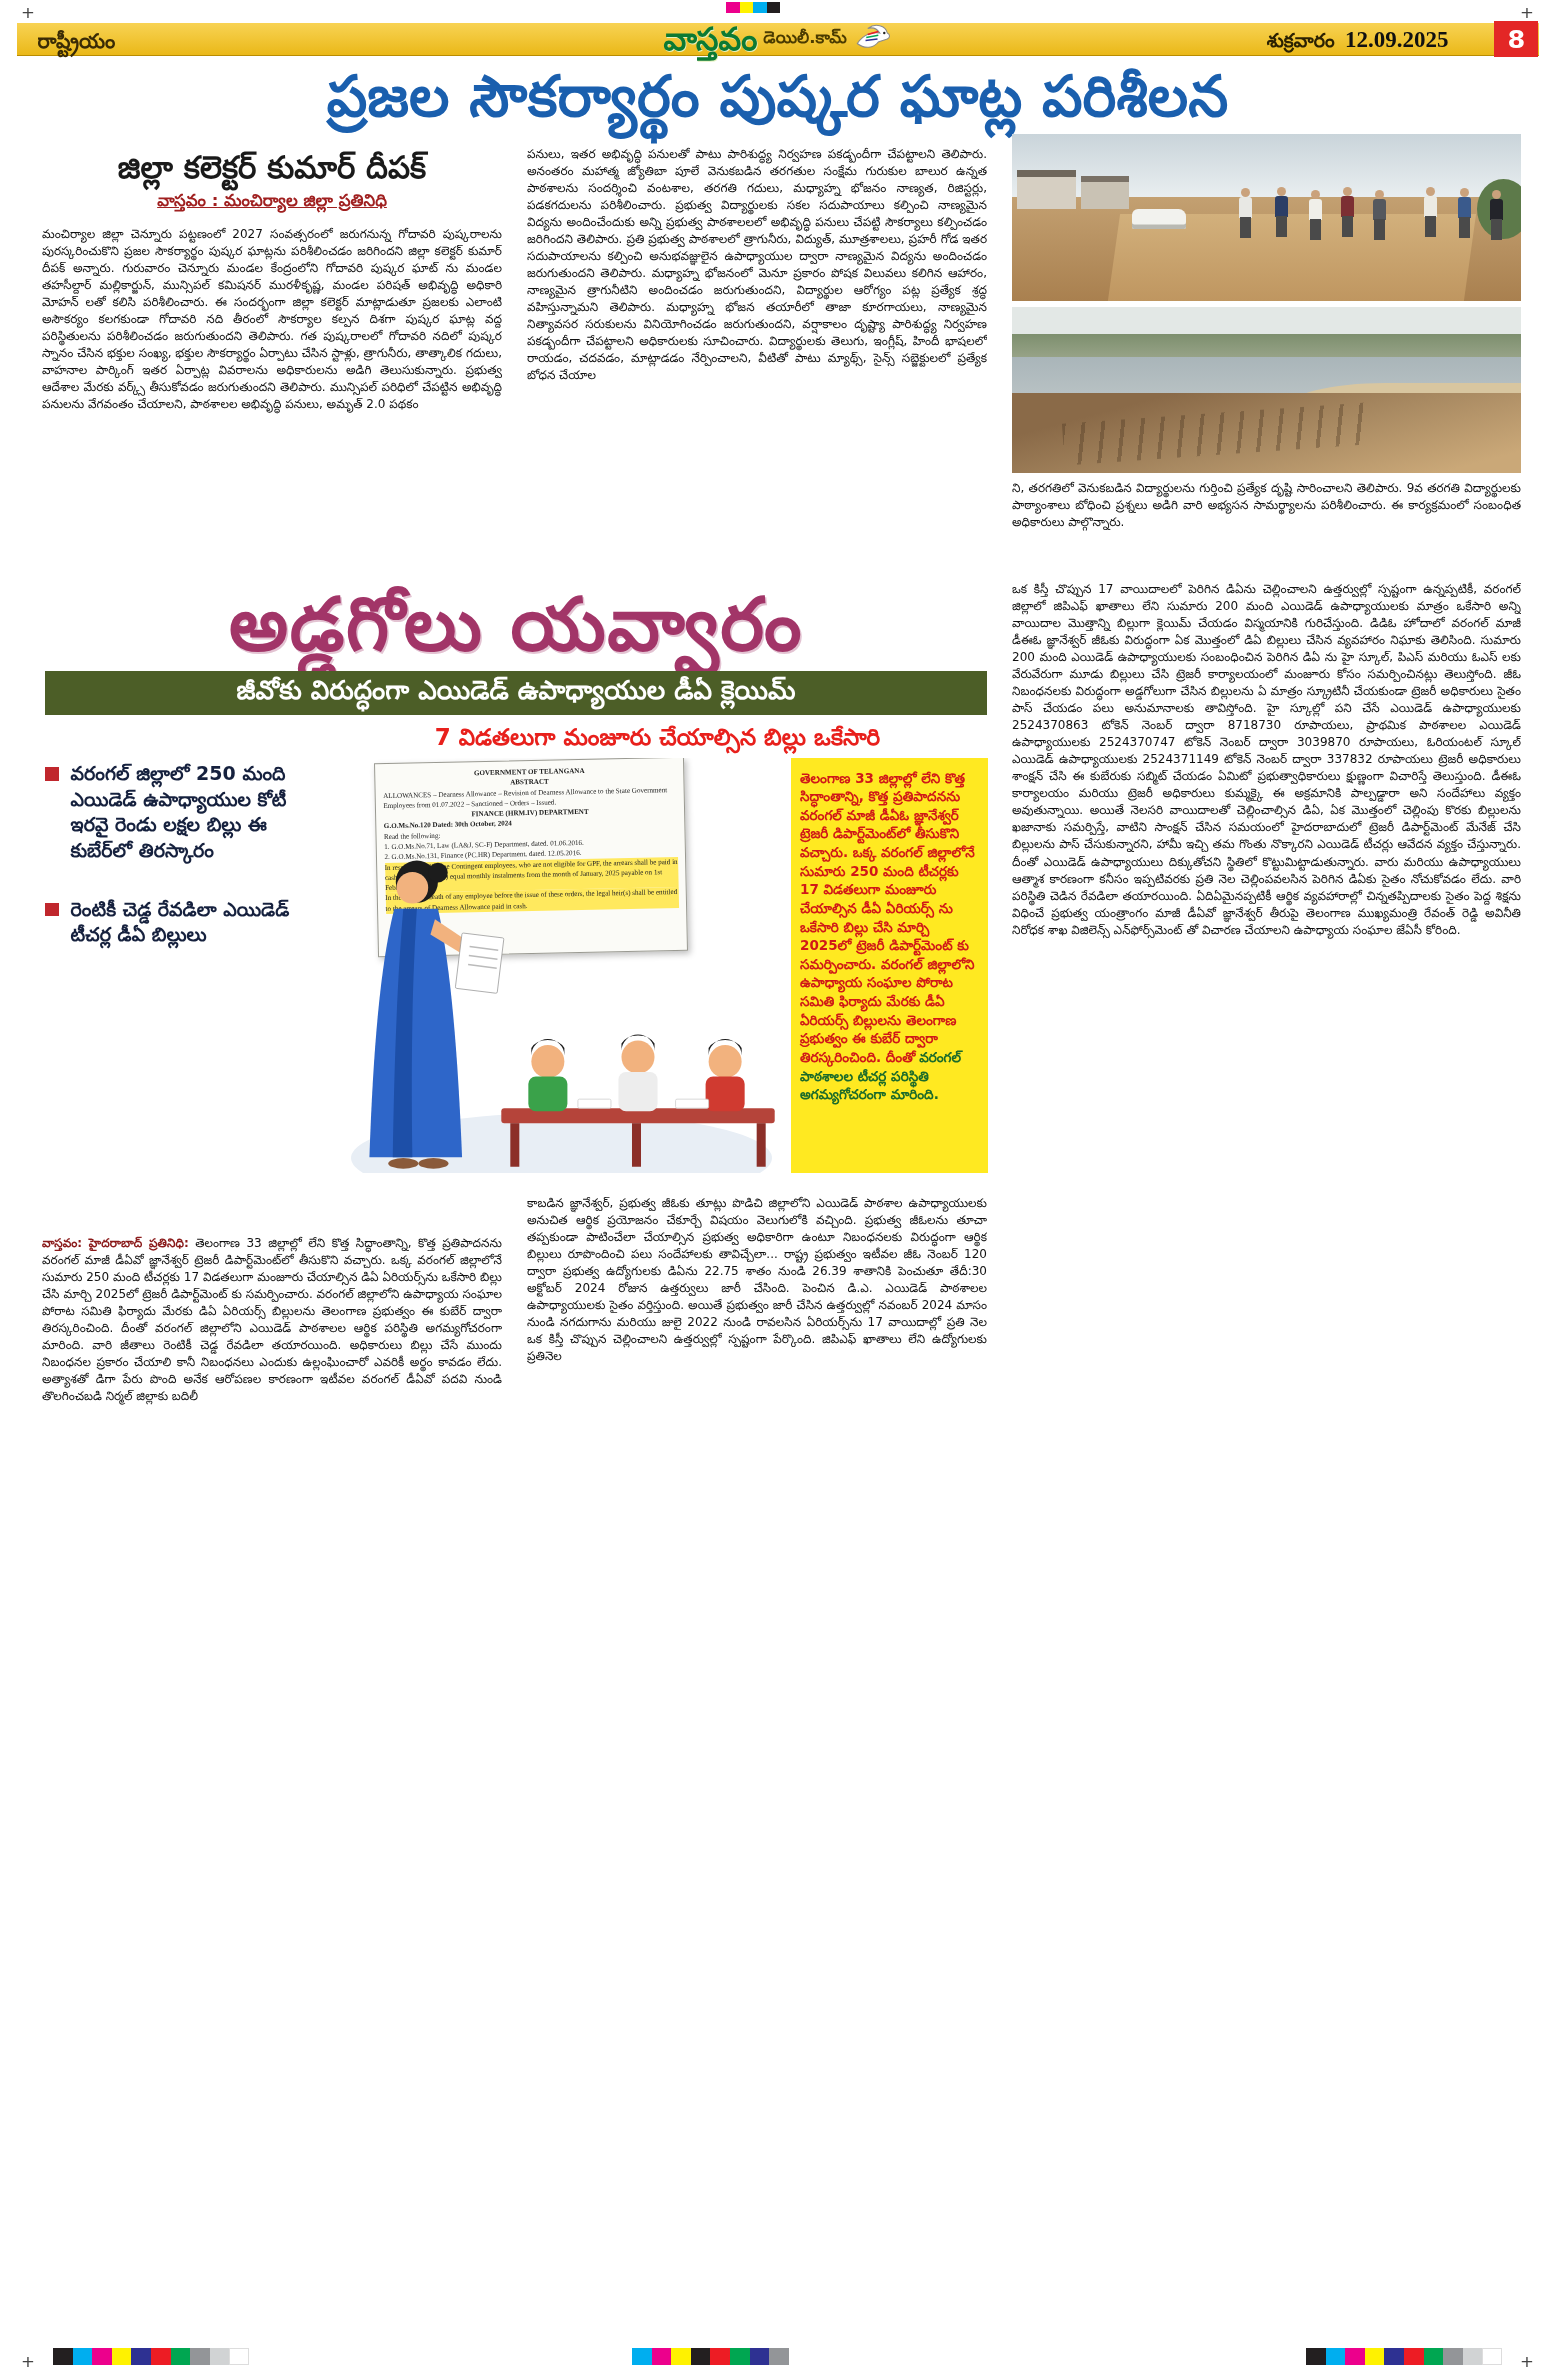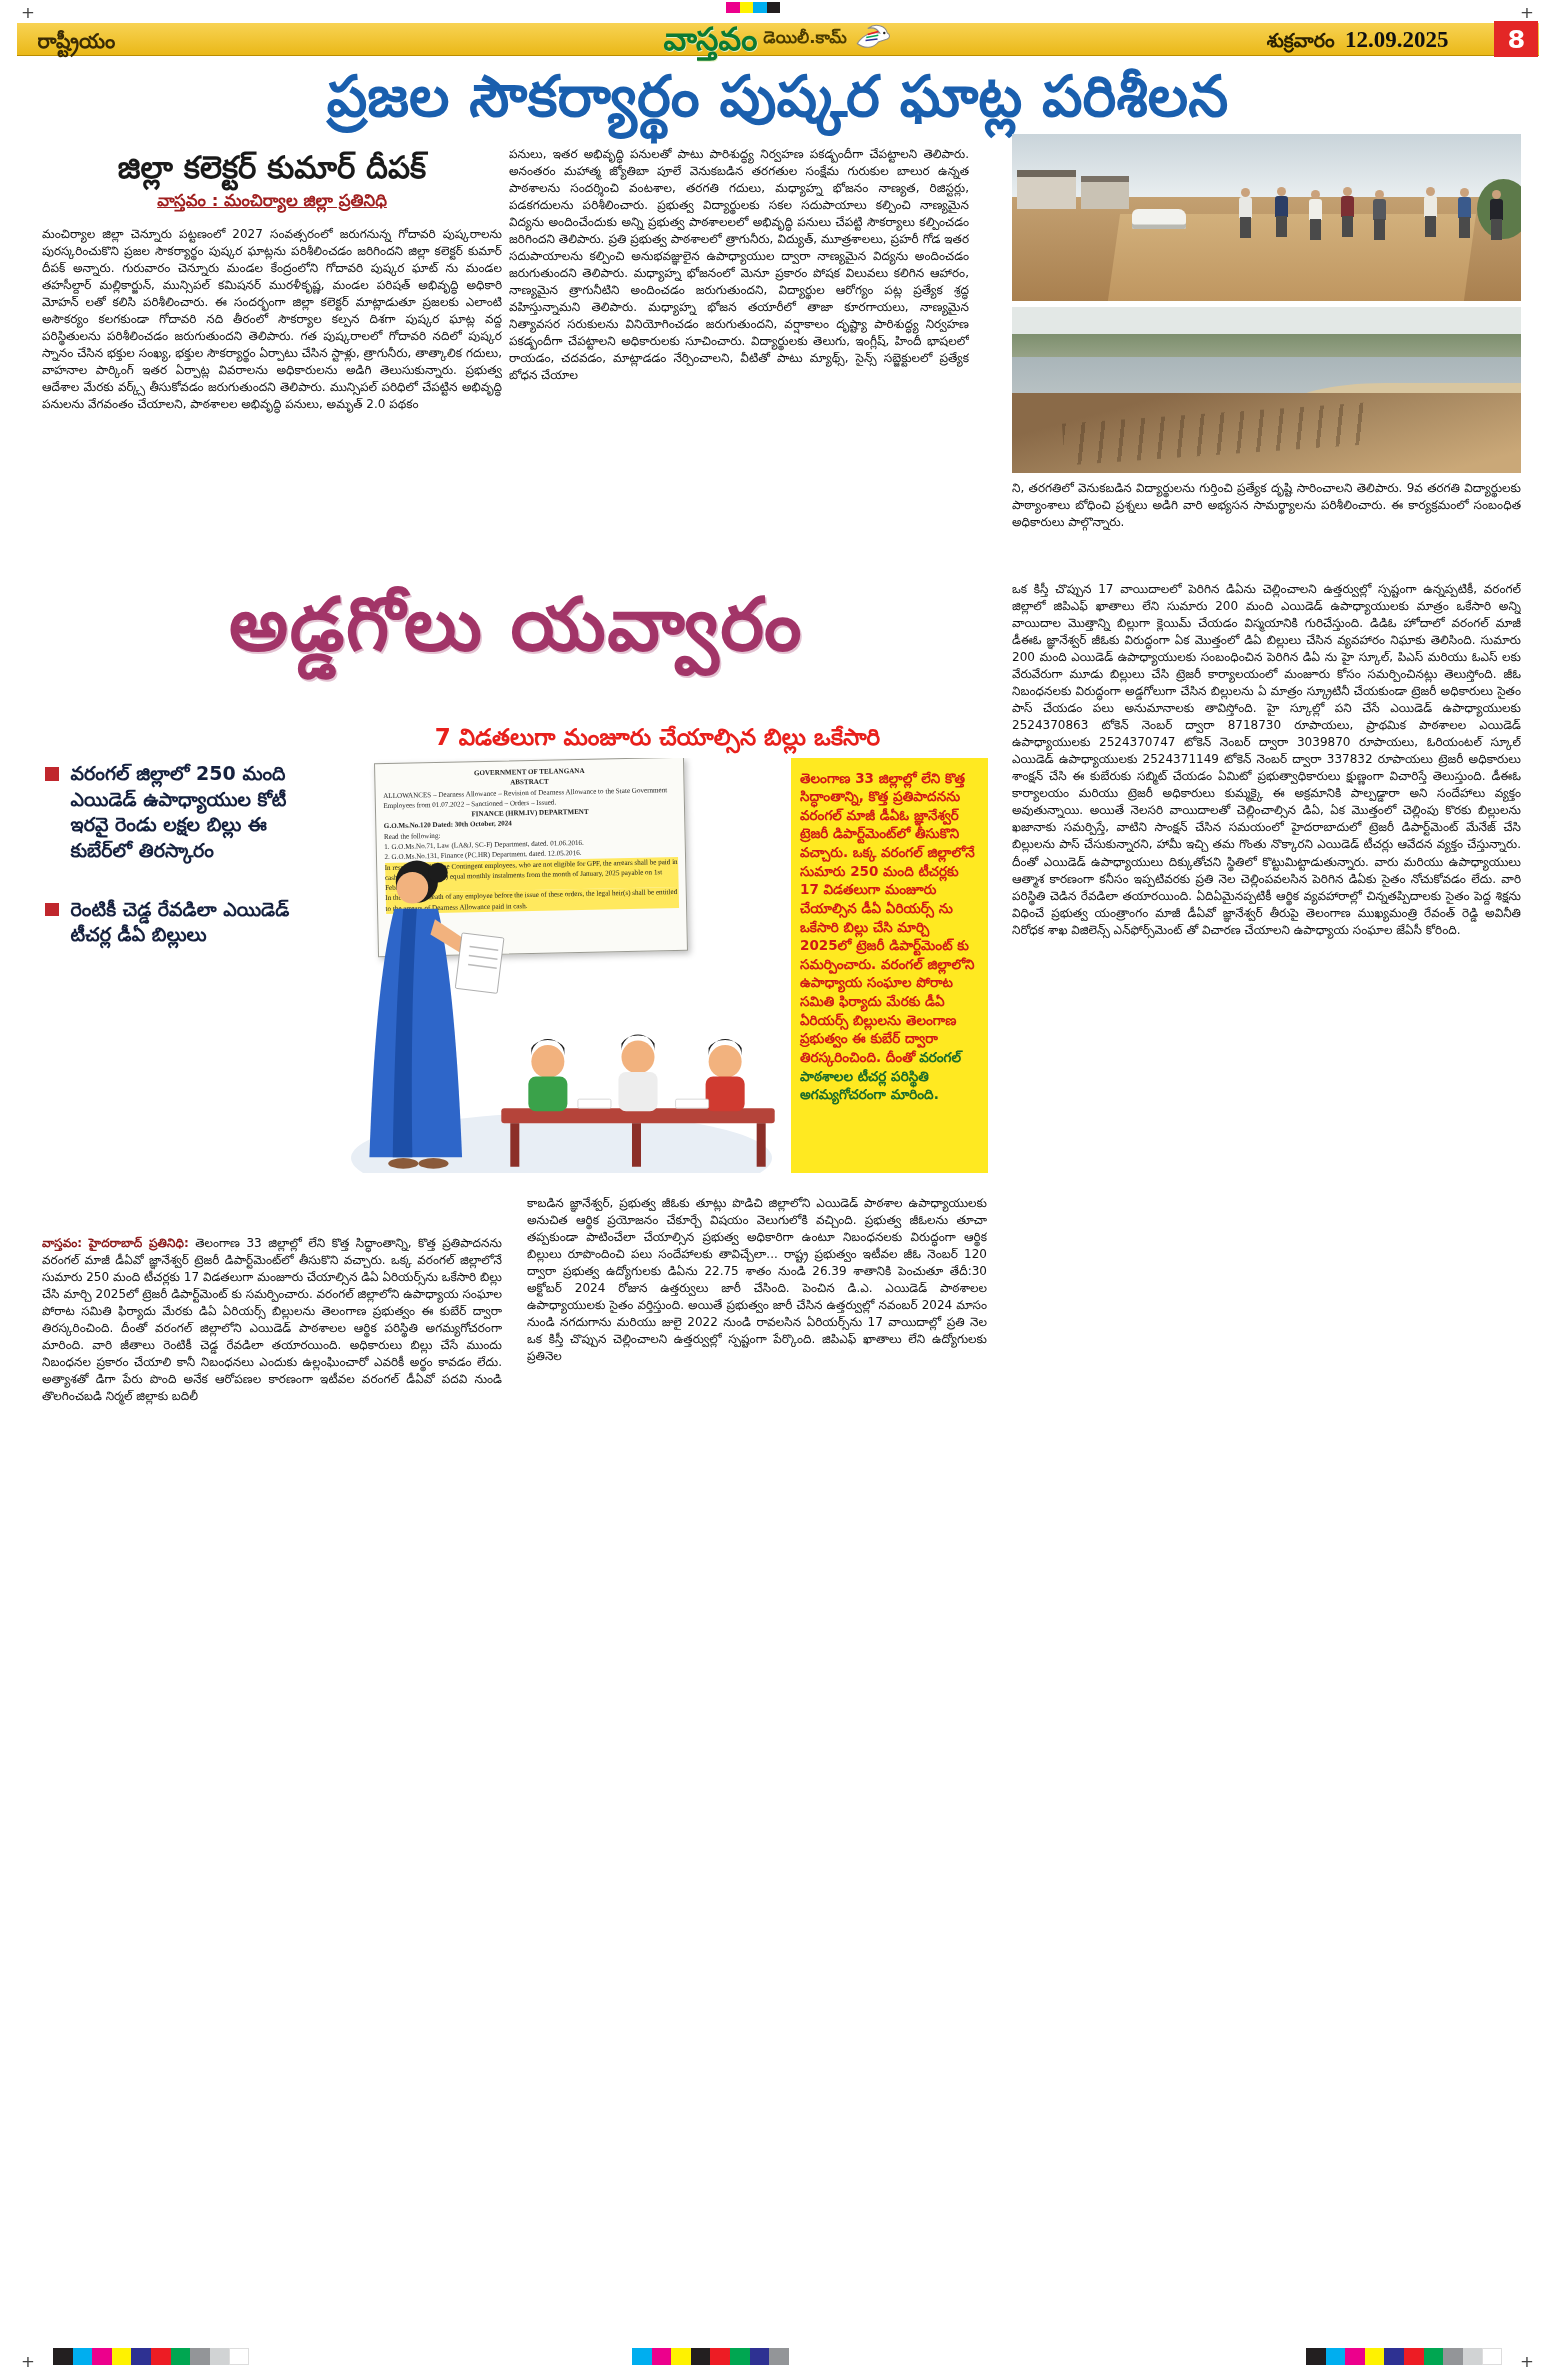--- a/index.html
+++ b/index.html
@@ -33,21 +33,21 @@
 
   
   .headline1 { position:absolute; left:45px; top:63px; width:1465px; text-align:center;
     color:#1a5fae; font-size:57px; font-weight:bold; white-space:nowrap; overflow:hidden; }
   .subhead1 { position:absolute; left:42px; top:149px; width:460px; text-align:center;
     font-size:31px; font-weight:bold; color:#1a1a1a; }
   .byline1 { position:absolute; left:42px; top:191px; width:460px; text-align:center;
     font-size:16.6px; font-weight:bold; color:#a02020;text-decoration:underline; }
   .body-text { font-size:12px; line-height:1.42; text-align:justify; color:#111; overflow:hidden; }
   .a1-col1 { position:absolute; left:42px; top:226px; width:460px; height:340px; }
-  .a1-col2 { position:absolute; left:509px; top:146px; width:460px; height:420px; }
+  .a1-col2 { position:absolute; left:527px; top:146px; width:460px; height:420px; }
   .a1-col3 { position:absolute; left:1012px; top:480px; width:509px; height:87px; }
 
   
   .photo { position:absolute; left:1012px; width:509px; overflow:hidden; background:#cfd4cf; }
   .photo1 { top:134px; height:167px; }
   .photo2 { top:307px; height:166px; }
   .p1-sky { position:absolute; inset:0 0 62% 0; background:linear-gradient(#c9d4da,#e9eef0); }
   .p1-ground { position:absolute; inset:38% 0 0 0; background:linear-gradient(#c3a071,#a9804f); }
   .p1-road { position:absolute; left:20%; right:10%; top:48%; bottom:0; background:linear-gradient(#cdb astronomy, #c9a873); background:linear-gradient(#d2b07c,#bf9660); transform:skewX(-8deg); }
   .p1-bldg1 { position:absolute; left:4.5px; top:36px; width:59px; height:39px; background:#d6cfc2; border-top:7.5px solid #6f675c; }
@@ -178,20 +178,21 @@
     <div class="p2-trees"></div>
     <div class="p2-water"></div>
     <div class="p2-sand"></div>
     <div class="p2-bank"></div>
     <div class="p2-rut"></div>
   </div>
 
   <div class="body-text a1-col3">ని, తరగతిలో వెనుకబడిన విద్యార్థులను గుర్తించి ప్రత్యేక దృష్టి సారించాలని తెలిపారు. 9వ తరగతి విద్యార్థులకు పాఠ్యాంశాలు బోధించి ప్రశ్నలు అడిగి వారి అభ్యసన సామర్థ్యాలను పరిశీలించారు. ఈ కార్యక్రమంలో సంబంధిత అధికారులు పాల్గొన్నారు.</div>
 
   <div class="headline2">అడ్డగోలు యవ్వారం</div>
+  <div class="banner-green">జీవోకు విరుద్ధంగా ఎయిడెడ్ ఉపాధ్యాయుల డీఏ క్లెయిమ్</div>
   <div class="kicker-red">7 విడతలుగా మంజూరు చేయాల్సిన బిల్లు ఒకేసారి</div>
 
   <div class="bullets">
     <div class="bullet-item">వరంగల్ జిల్లాలో 250 మంది ఎయిడెడ్ ఉపాధ్యాయుల కోటీ ఇరవై రెండు లక్షల బిల్లు ఈ కుబేర్‌లో తిరస్కారం</div>
     <div class="bullet-item">రెంటికీ చెడ్డ రేవడిలా ఎయిడెడ్ టీచర్ల డీఏ బిల్లులు</div>
   </div>
 
   <div class="illustration">
     <div class="floor"></div>
     <div class="go-doc">

